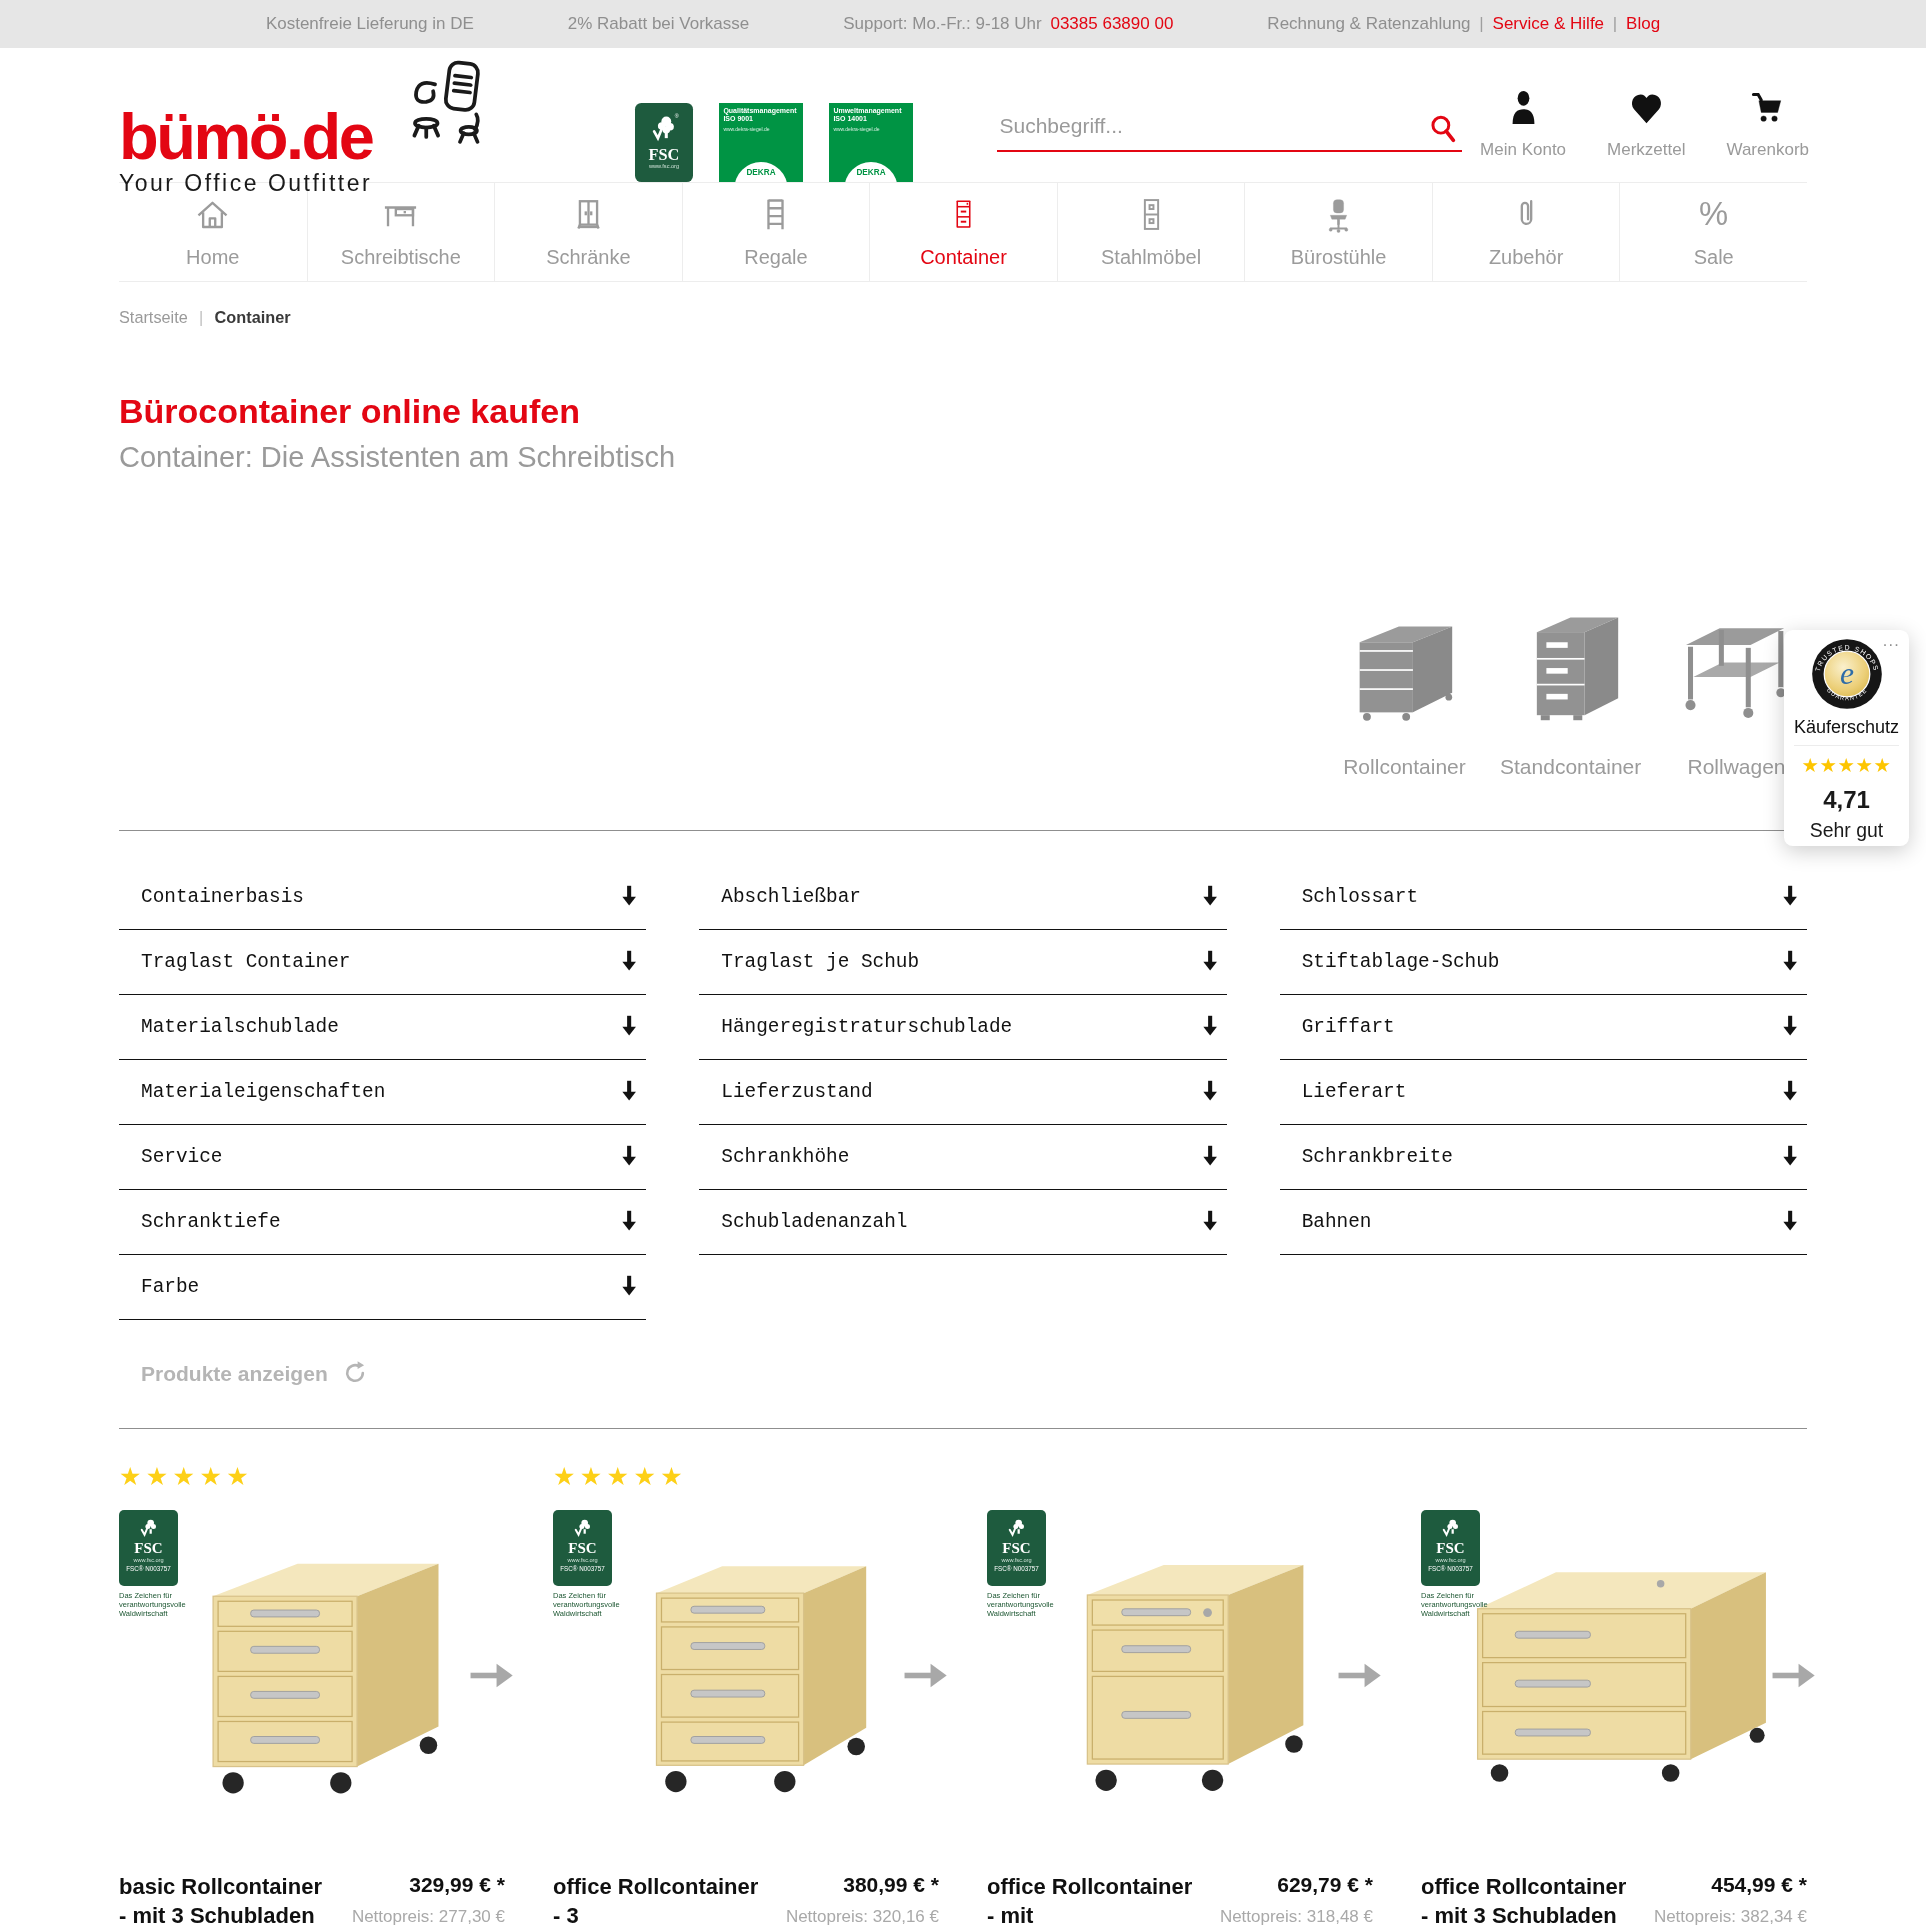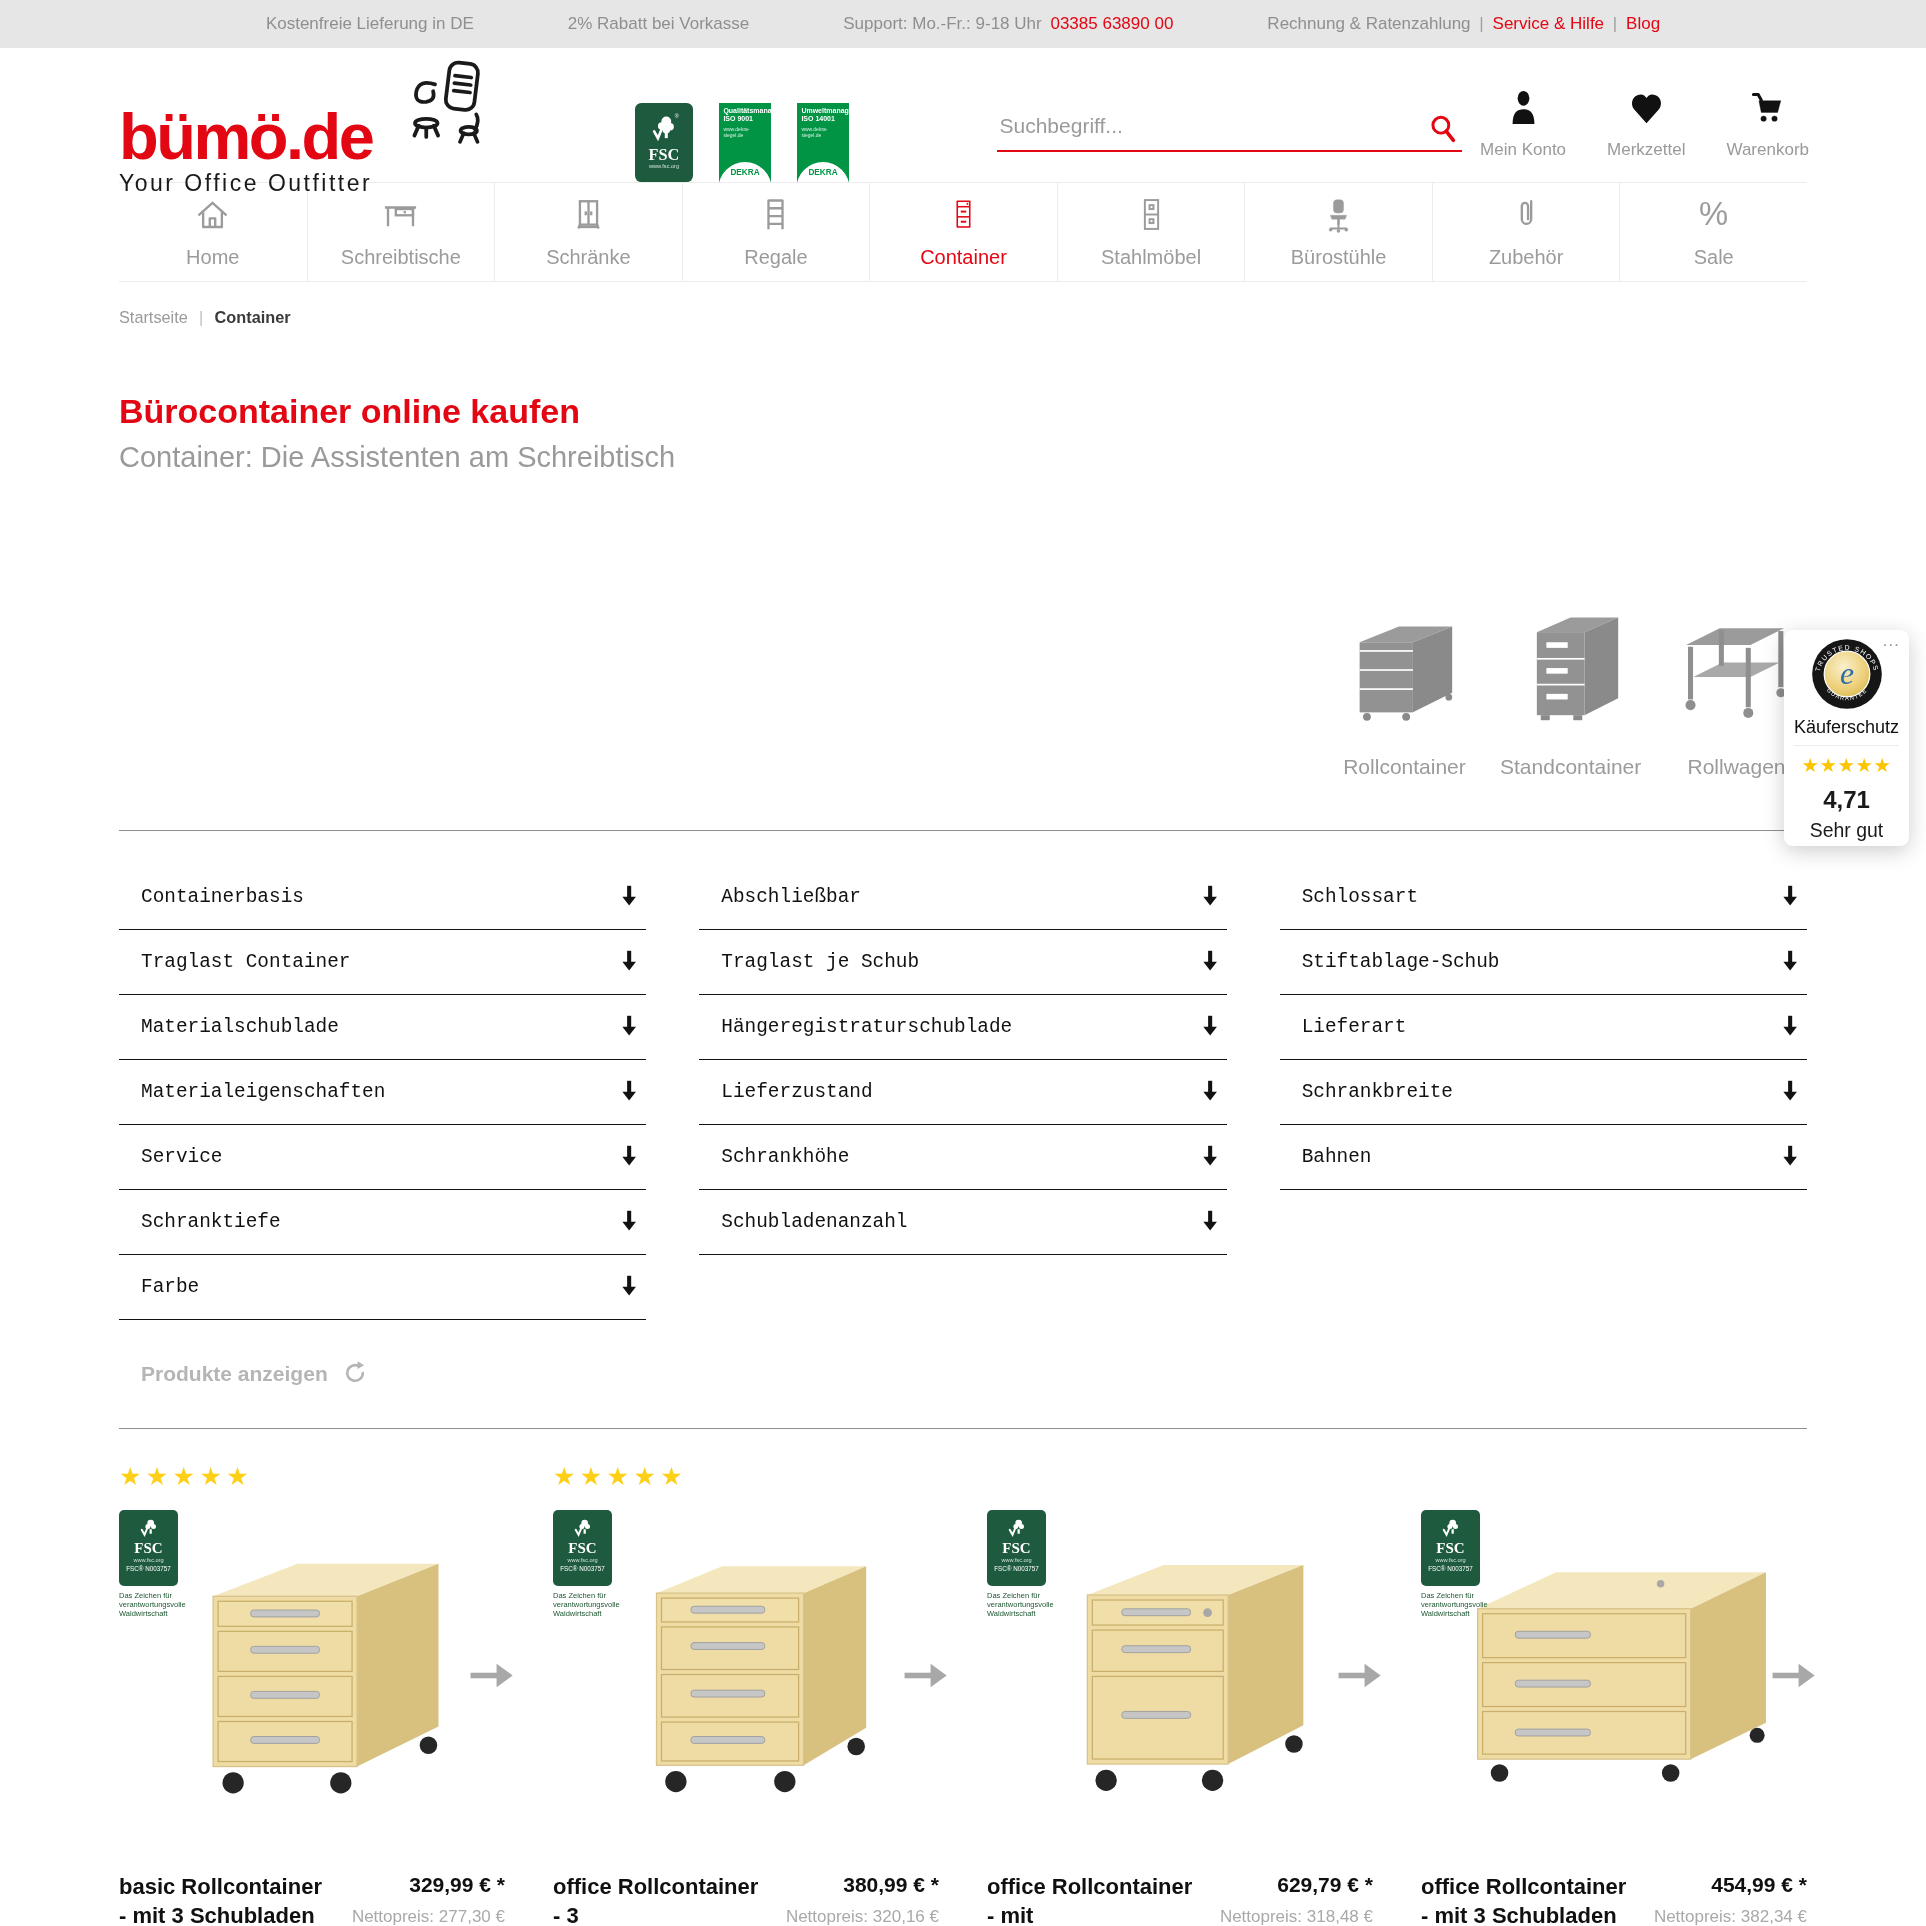--- a/index.html
+++ b/index.html
@@ -16,21 +16,21 @@
   
   .header { position:relative; height:134px; background:#fff; }
   .logo { position:absolute; left:119px; top:10px; display:flex; gap:17.6px; }
   .logo-text .main { font-size:65px; font-weight:bold; color:#e30613; letter-spacing:-2.5px; line-height:1.0;margin-top:46px; }
   .logo-text .tag { font-size:23px; color:#1a1a1a; letter-spacing:2.5px; margin-top:1.3px; }
   .badges { position:absolute; left:635px; top:55px; display:flex; gap:26px; }
   .fscbox { width:58px; height:79px; background:#1e5b3e; border-radius:6.3px; color:#fff;
     display:flex; flex-direction:column; align-items:center; padding-top:5px; }
   .fscbox .fsc-l { font-family:"Liberation Serif",serif; font-weight:bold; font-size:16.3px; line-height:1; }
   .fscbox .fsc-u { font-size:5.6px; color:#cfe3d8; }
-  .dekra { position:relative; width:52px; height:79px; background:#009444; color:#fff;
+  .dekra { position:relative; width:84px; height:79px; background:#009444; color:#fff;
     padding:4.4px 4.4px; overflow:hidden; }
   .dekra .t1 { font-size:7px; font-weight:bold; line-height:1.15; }
   .dekra .t2 { font-size:7px; font-weight:bold; }
   .dekra .t3 { font-size:5px; margin-top:3.8px; color:#d8f0e2; }
   .dekra .circ { position:absolute; left:50%; bottom:-33px; transform:translateX(-50%);
     width:53px; height:53px; background:#fff; border-radius:50%; text-align:center;
     color:#009444; font-weight:bold; font-size:8.2px; padding-top:6.3px; }
   .search { position:absolute; left:997px; top:60px; width:465px; }
   .search input { width:100%; border:none; outline:none; border-bottom:2.5px solid #e30613;
     font-size:21px; padding:6.3px 40px 11.3px 2.5px; color:#333;
@@ -505,20 +505,27 @@
           </svg></span>
     </div>
     <div class="frow">
       <span class="flbl">Stiftablage-Schub</span>
       <span><svg width="16.3" height="22.6" viewBox="0 0 24 32">
             <line x1="12" y1="2" x2="12" y2="21" stroke="#121212" stroke-width="6"></line>
             <polygon points="2,18 22,18 12,31" fill="#121212"></polygon>
           </svg></span>
     </div>
     <div class="frow">
+      <span class="flbl">Griffart</span>
+      <span><svg width="16.3" height="22.6" viewBox="0 0 24 32">
+            <line x1="12" y1="2" x2="12" y2="21" stroke="#121212" stroke-width="6"></line>
+            <polygon points="2,18 22,18 12,31" fill="#121212"></polygon>
+          </svg></span>
+    </div>
+    <div class="frow">
       <span class="flbl">Lieferart</span>
       <span><svg width="16.3" height="22.6" viewBox="0 0 24 32">
             <line x1="12" y1="2" x2="12" y2="21" stroke="#121212" stroke-width="6"></line>
             <polygon points="2,18 22,18 12,31" fill="#121212"></polygon>
           </svg></span>
     </div>
     <div class="frow">
       <span class="flbl">Schrankbreite</span>
       <span><svg width="16.3" height="22.6" viewBox="0 0 24 32">
             <line x1="12" y1="2" x2="12" y2="21" stroke="#121212" stroke-width="6"></line>

